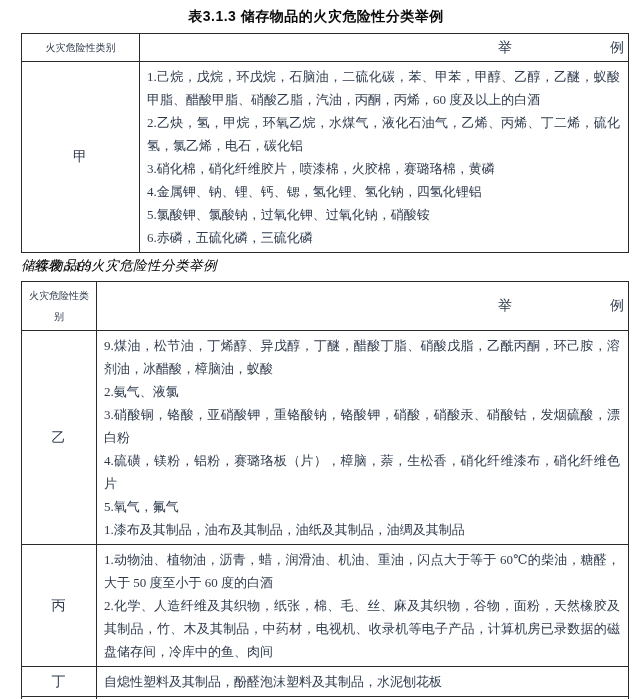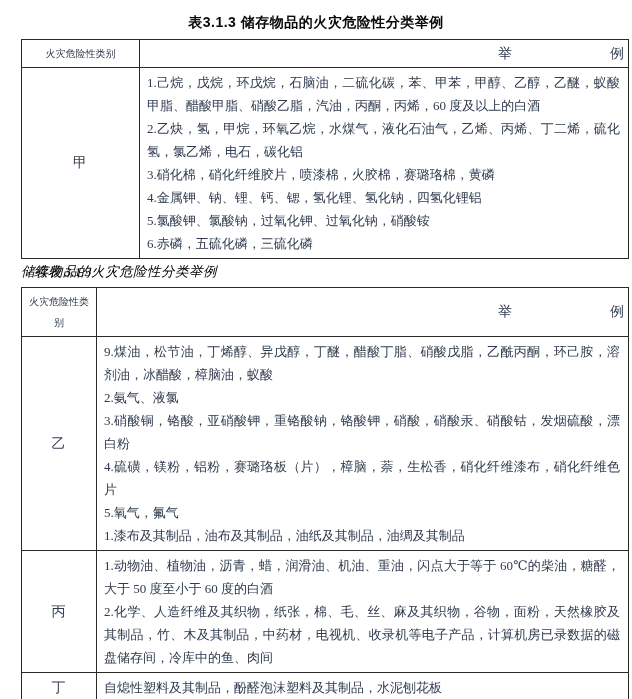--- a/index.html
+++ b/index.html
@@ -5,21 +5,21 @@
   html, body {
     margin: 0;
     padding: 0;
     background: #ffffff;
     width: 632px;
   }
   .page {
     width: 632px;
     height: 699px;
     box-sizing: border-box;
-    padding-top: 14px;
+    padding-top: 8px;
     font-family: "Liberation Serif", "DejaVu Serif", serif;
     color: #2f3b4d;
     overflow: hidden;
   }
   .doc-title {
     font-family: "Liberation Sans", "DejaVu Sans", sans-serif;
     font-size: 14px;
     font-weight: bold;
     color: #0a0a0a;
     text-align: center;

